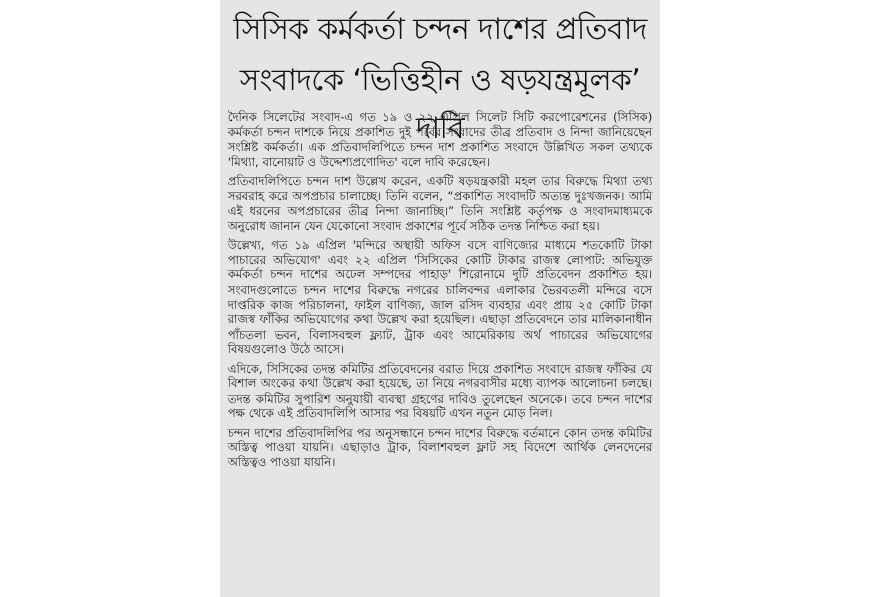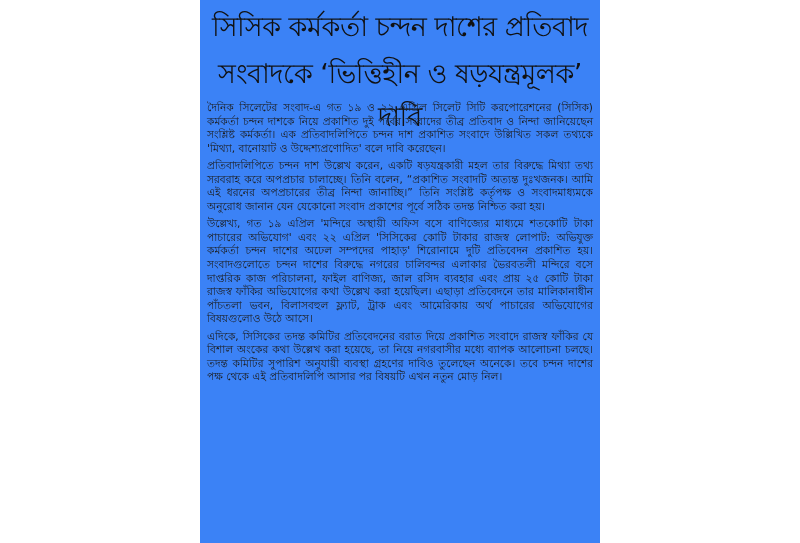--- a/index.html
+++ b/index.html
@@ -1,28 +1,29 @@
 <!DOCTYPE html>
 <html><head>
 <meta charset="utf-8">
 <style>
   html, body { margin: 0; padding: 0; background: #ffffff; }
   body { width: 800px; height: 543px; overflow: hidden; position: relative; font-family: "DejaVu Sans", sans-serif; color: #1a1a1a; }
-  .clip { position: absolute; left: 200px; top: 0; width: 400px; height: 543px; background: #3b82f6; }
+  .clip { position: absolute; left: 200px; top: 0; width: 400px; height: 543px; background: #e5e5e5; }
   .headline { text-align: center; margin: 0; padding: 0; font-weight: normal; color: #111; }
   .h1 { position: absolute; left: 0; width: 400px; top: 10px; font-size: 27px; line-height: 34px; letter-spacing: -0.5px; }
   .h2 { position: absolute; left: 0; width: 400px; top: 52px; font-size: 27px; line-height: 43px; letter-spacing: -0.5px; }
   .body-text { position: absolute; left: 3px; top: 97px; width: 394px; font-size: 10.6px; line-height: 13.55px; text-align: justify; color: #1c1c1c; }
   .body-text p { margin: 4px; padding: 0; }
 </style>
 </head>
 <body>
 
 <div class="clip">
   <h1 class="headline h1">সিসিক কর্মকর্তা চন্দন দাশের প্রতিবাদ</h1>
   <h2 class="headline h2">সংবাদকে ‘ভিত্তিহীন ও ষড়যন্ত্রমূলক’ দাবি</h2>
   <div class="body-text">
     <p>দৈনিক সিলেটের সংবাদ-এ গত ১৯ ও ২২ এপ্রিল সিলেট সিটি করপোরেশনের (সিসিক) কর্মকর্তা চন্দন দাশকে নিয়ে প্রকাশিত দুই পর্বের সংবাদের তীব্র প্রতিবাদ ও নিন্দা জানিয়েছেন সংশ্লিষ্ট কর্মকর্তা। এক প্রতিবাদলিপিতে চন্দন দাশ প্রকাশিত সংবাদে উল্লিখিত সকল তথ্যকে 'মিথ্যা, বানোয়াট ও উদ্দেশ্যপ্রণোদিত' বলে দাবি করেছেন।</p>
     <p>প্রতিবাদলিপিতে চন্দন দাশ উল্লেখ করেন, একটি ষড়যন্ত্রকারী মহল তার বিরুদ্ধে মিথ্যা তথ্য সরবরাহ করে অপপ্রচার চালাচ্ছে। তিনি বলেন, “প্রকাশিত সংবাদটি অত্যন্ত দুঃখজনক। আমি এই ধরনের অপপ্রচারের তীব্র নিন্দা জানাচ্ছি।” তিনি সংশ্লিষ্ট কর্তৃপক্ষ ও সংবাদমাধ্যমকে অনুরোধ জানান যেন যেকোনো সংবাদ প্রকাশের পূর্বে সঠিক তদন্ত নিশ্চিত করা হয়।</p>
     <p>উল্লেখ্য, গত ১৯ এপ্রিল 'মন্দিরে অস্থায়ী অফিস বসে বাণিজ্যের মাধ্যমে শতকোটি টাকা পাচারের অভিযোগ' এবং ২২ এপ্রিল 'সিসিকের কোটি টাকার রাজস্ব লোপাট: অভিযুক্ত কর্মকর্তা চন্দন দাশের অঢেল সম্পদের পাহাড়' শিরোনামে দুটি প্রতিবেদন প্রকাশিত হয়। সংবাদগুলোতে চন্দন দাশের বিরুদ্ধে নগরের চালিবন্দর এলাকার ভৈরবতলী মন্দিরে বসে দাপ্তরিক কাজ পরিচালনা, ফাইল বাণিজ্য, জাল রসিদ ব্যবহার এবং প্রায় ২৫ কোটি টাকা রাজস্ব ফাঁকির অভিযোগের কথা উল্লেখ করা হয়েছিল। এছাড়া প্রতিবেদনে তার মালিকানাধীন পাঁচতলা ভবন, বিলাসবহুল ফ্ল্যাট, ট্রাক এবং আমেরিকায় অর্থ পাচারের অভিযোগের বিষয়গুলোও উঠে আসে।</p>
     <p>এদিকে, সিসিকের তদন্ত কমিটির প্রতিবেদনের বরাত দিয়ে প্রকাশিত সংবাদে রাজস্ব ফাঁকির যে বিশাল অংকের কথা উল্লেখ করা হয়েছে, তা নিয়ে নগরবাসীর মধ্যে ব্যাপক আলোচনা চলছে। তদন্ত কমিটির সুপারিশ অনুযায়ী ব্যবস্থা গ্রহণের দাবিও তুলেছেন অনেকে। তবে চন্দন দাশের পক্ষ থেকে এই প্রতিবাদলিপি আসার পর বিষয়টি এখন নতুন মোড় নিল।</p>
+    <p>চন্দন দাশের প্রতিবাদলিপির পর অনুসন্ধানে চন্দন দাশের বিরুদ্ধে বর্তমানে কোন তদন্ত কমিটির অস্তিত্ব পাওয়া যায়নি। এছাড়াও ট্রাক, বিলাশবহুল ফ্লাট সহ বিদেশে আর্থিক লেনদেনের অস্তিত্বও পাওয়া যায়নি।</p>
   </div>
 </div>
 
 </body></html>

